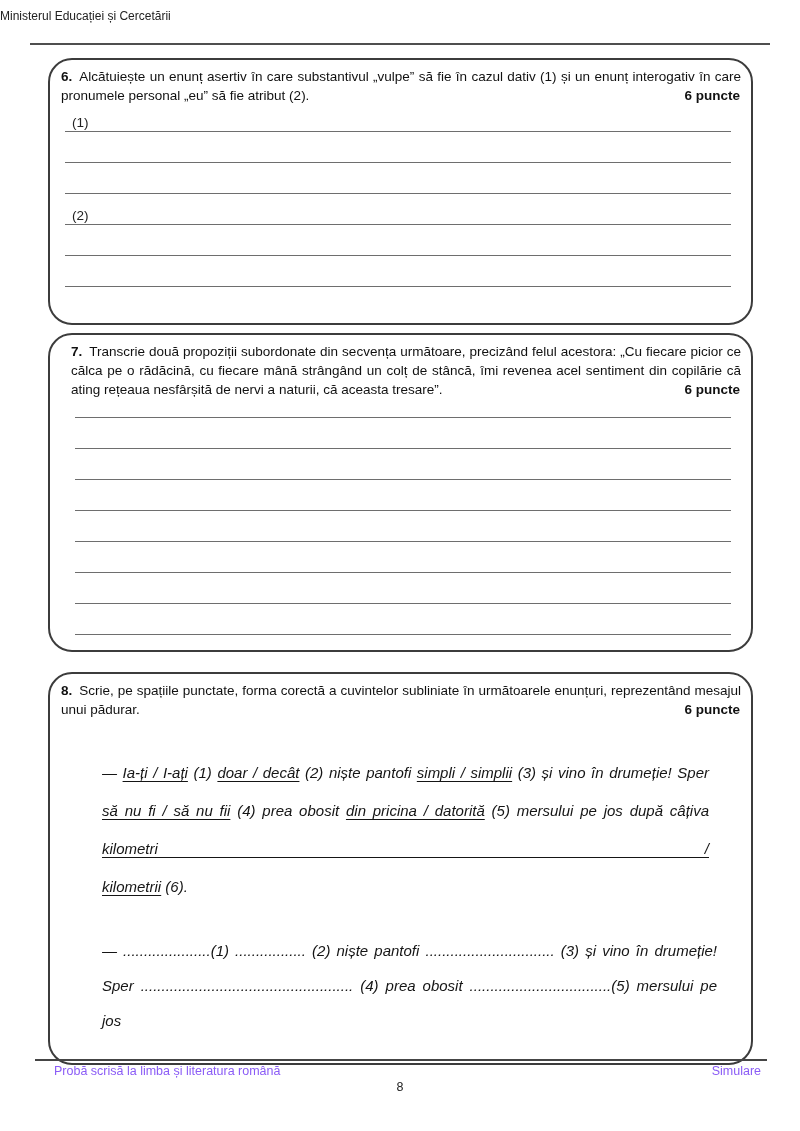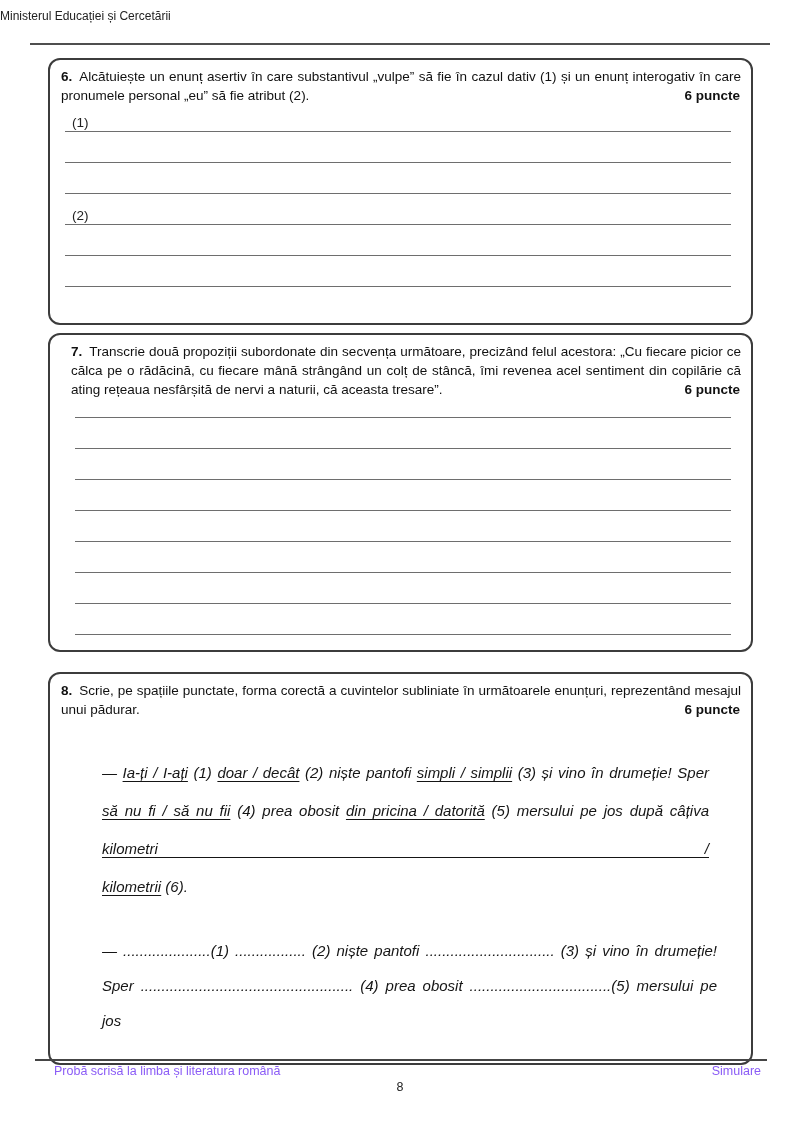--- a/index.html
+++ b/index.html
@@ -18,21 +18,21 @@
     text-align: left; font-size: 12px; line-height: 15px; color: #222;
   }
   .header-rule {
     position: absolute; top: 43px; left: 30px; right: 30px;
     height: 1px; background: #b0b0b0; border-top: 2px solid #4f4f4f;
   }
 
   
   .qbox {
     position: absolute; left: 48px; width: 705px;
-    border: 2px solid #3c3c3c; border-radius: 12px;
+    border: 2px solid #3c3c3c; border-radius: 24px;
     padding: 7px 10px 0 11px;
     background: #fff;
   }
   #q6 { top: 58px;  height: 267px; }
   #q7 { top: 333px; height: 319px; padding-left: 21px; }
   #q8 { top: 672px; height: 393px; }
 
   .prompt {
     position: relative; margin: 0;
     font-size: 13.5px; line-height: 19px;

